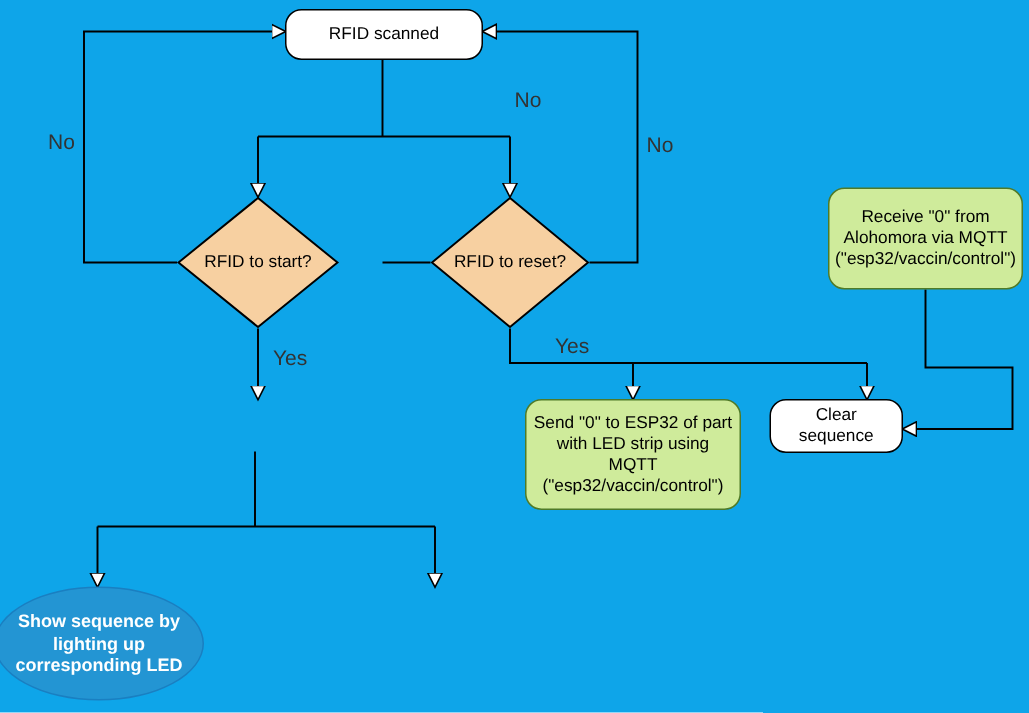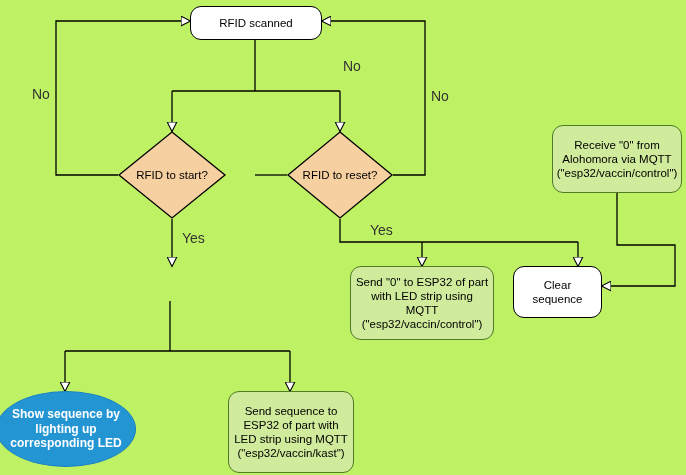--- a/index.html
+++ b/index.html
@@ -5,21 +5,21 @@
 <style>
   html, body {
     margin: 0;
     padding: 0;
     background: #ffffff;
   }
   #canvas {
     position: relative;
     width: 686px;
     height: 475px;
-    background: #bef264;
+    background: #0ea5e9;
     overflow: hidden;
     font-family: "Liberation Sans", sans-serif;
   }
   svg#edges {
     position: absolute;
     left: 0;
     top: 0;
     width: 686px;
     height: 475px;
   }
@@ -149,31 +149,28 @@
 
   <div class="node green" style="left:552px; top:125px; width:130px; height:68px;">
     <span class="node-text">Receive "0" from Alohomora via MQTT ("esp32/vaccin/control")</span>
   </div>
 
 
   <div class="node green" style="left:350px; top:266px; width:144px; height:74px;">
     <span class="node-text">Send "0" to ESP32 of part with LED strip using MQTT ("esp32/vaccin/control")</span>
   </div>
 
-  <div class="node rounded" style="left:513px; top:266px; width:89px; height:52px;">
+  <div class="node rounded" style="left:513px; top:266px; width:89px; height:36px;">
     <span class="node-text">Clear sequence</span>
   </div>
 
   <div class="node ellipse" style="left:-4px; top:391px; width:140px; height:76px;">
     <span class="node-text">Show sequence by lighting up corresponding LED</span>
   </div>
 
-  <div class="node green" style="left:228px; top:391px; width:126px; height:82px;">
-    <span class="node-text">Send sequence to ESP32 of part with LED strip using MQTT ("esp32/vaccin/kast")</span>
-  </div>
 
   <div class="edge-label" style="left:32px; top:86px;">No</div>
   <div class="edge-label" style="left:343px; top:58px;">No</div>
   <div class="edge-label" style="left:431px; top:88px;">No</div>
   <div class="edge-label" style="left:182px; top:230px;">Yes</div>
   <div class="edge-label" style="left:370px; top:222px;">Yes</div>
 
 </div>
 
 </body></html>

